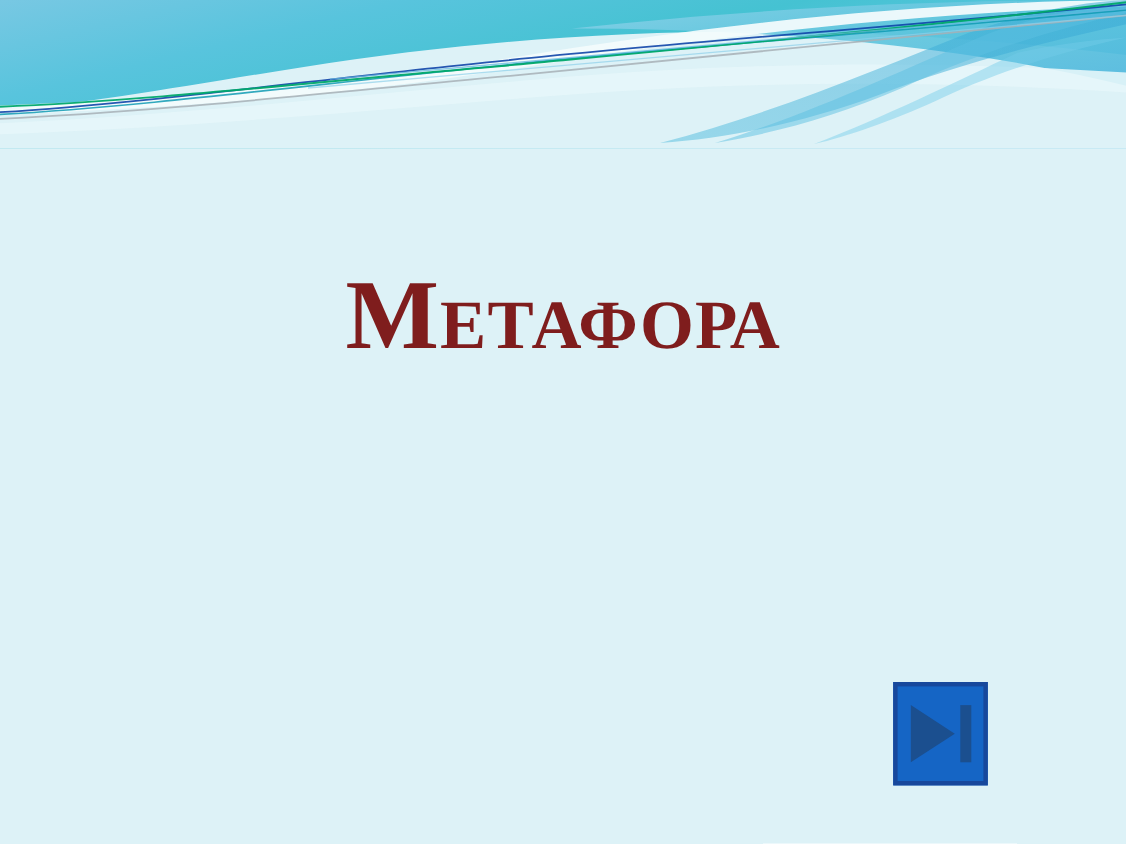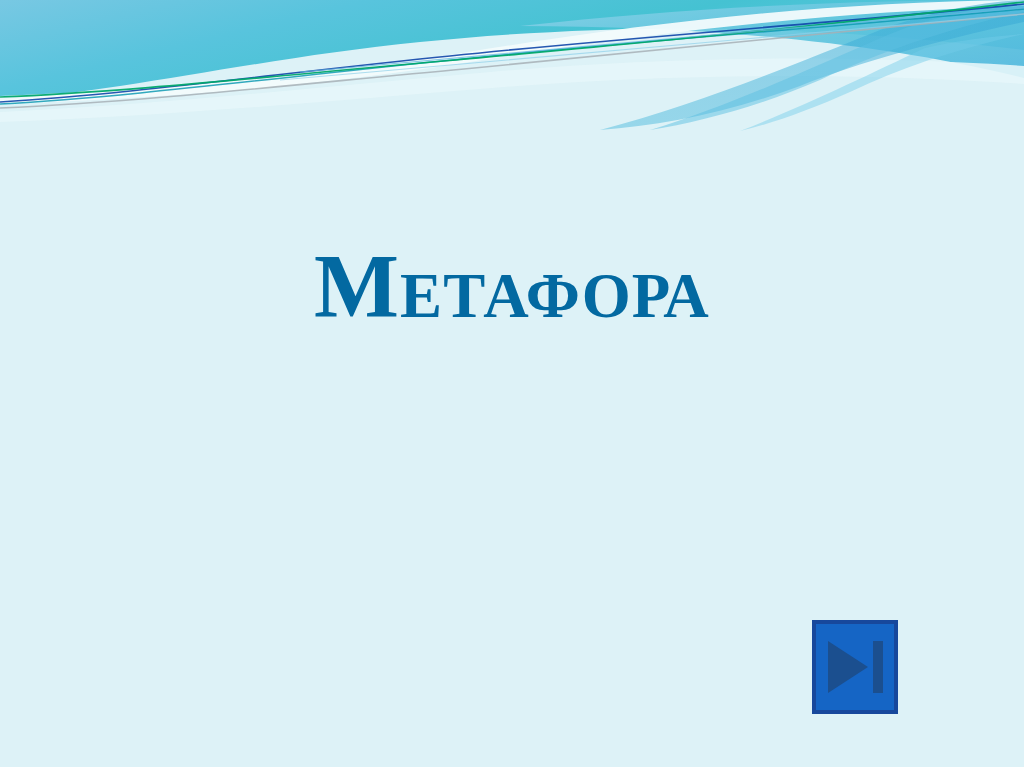--- a/index.html
+++ b/index.html
@@ -46,21 +46,21 @@
   }
   .slide-title {
     margin: 0;
     display: inline-block;
     font-family: "Liberation Serif", "DejaVu Serif", serif;
     font-variant: small-caps;
     font-weight: 700;
     font-size: 90px;
     line-height: 1.05;
     letter-spacing: 0.012em;
-    color: #0369a1;
+    color: #7f1d1d;
     white-space: nowrap;
   }
 
   
   .nav-button {
     position: absolute;
     left: 812px;
     top: 620px;
     width: 86px;
     height: 94px;

